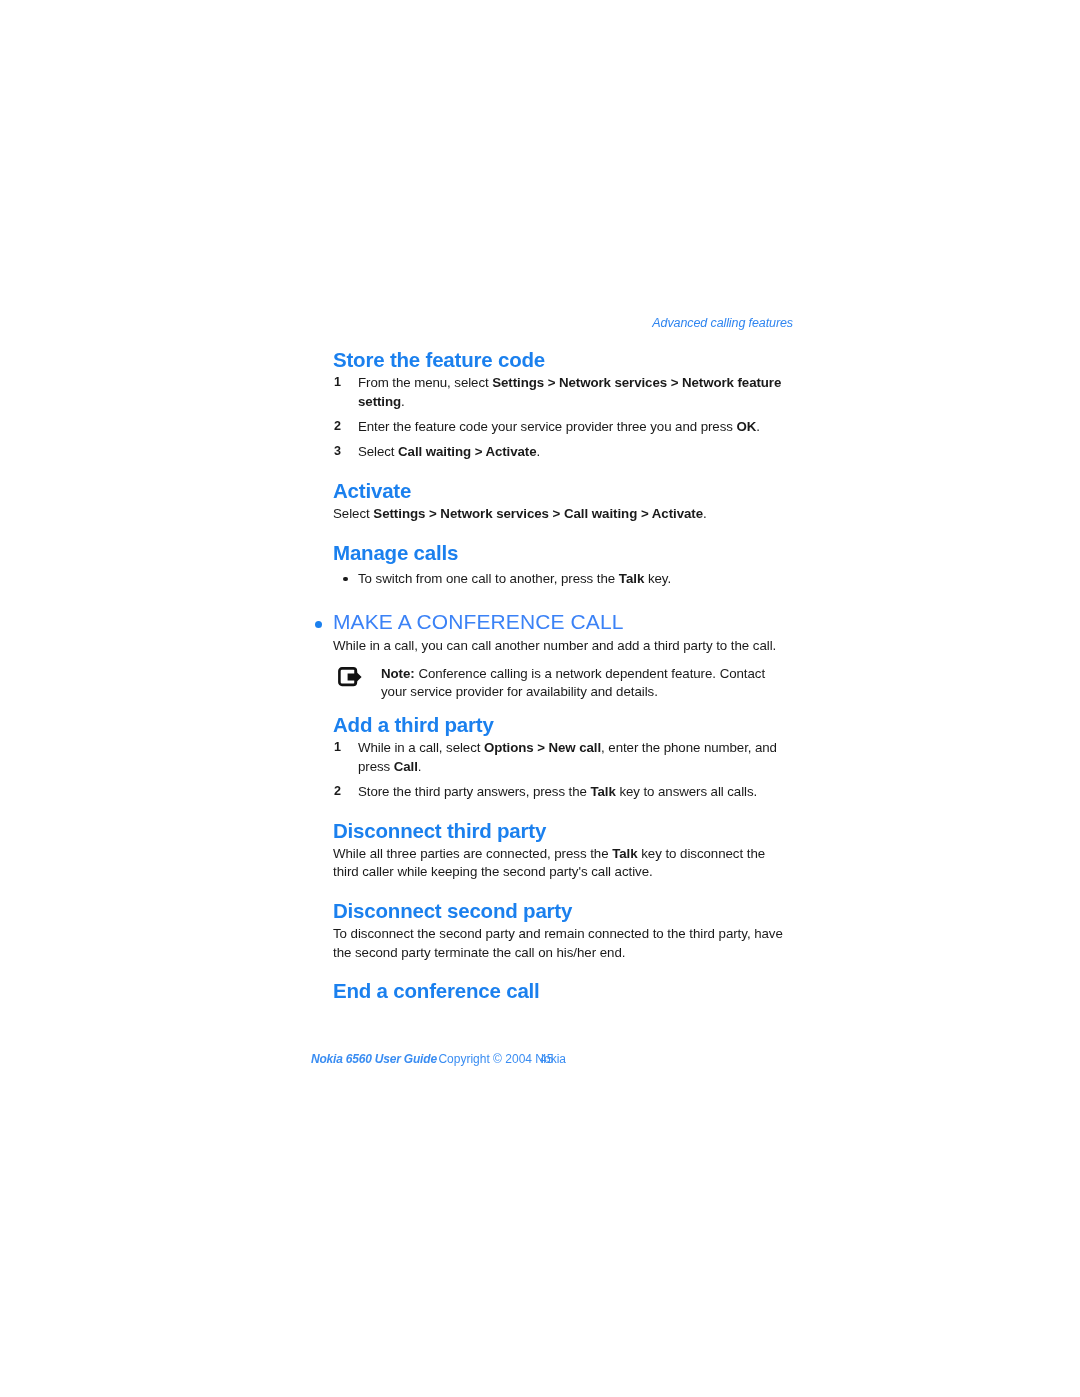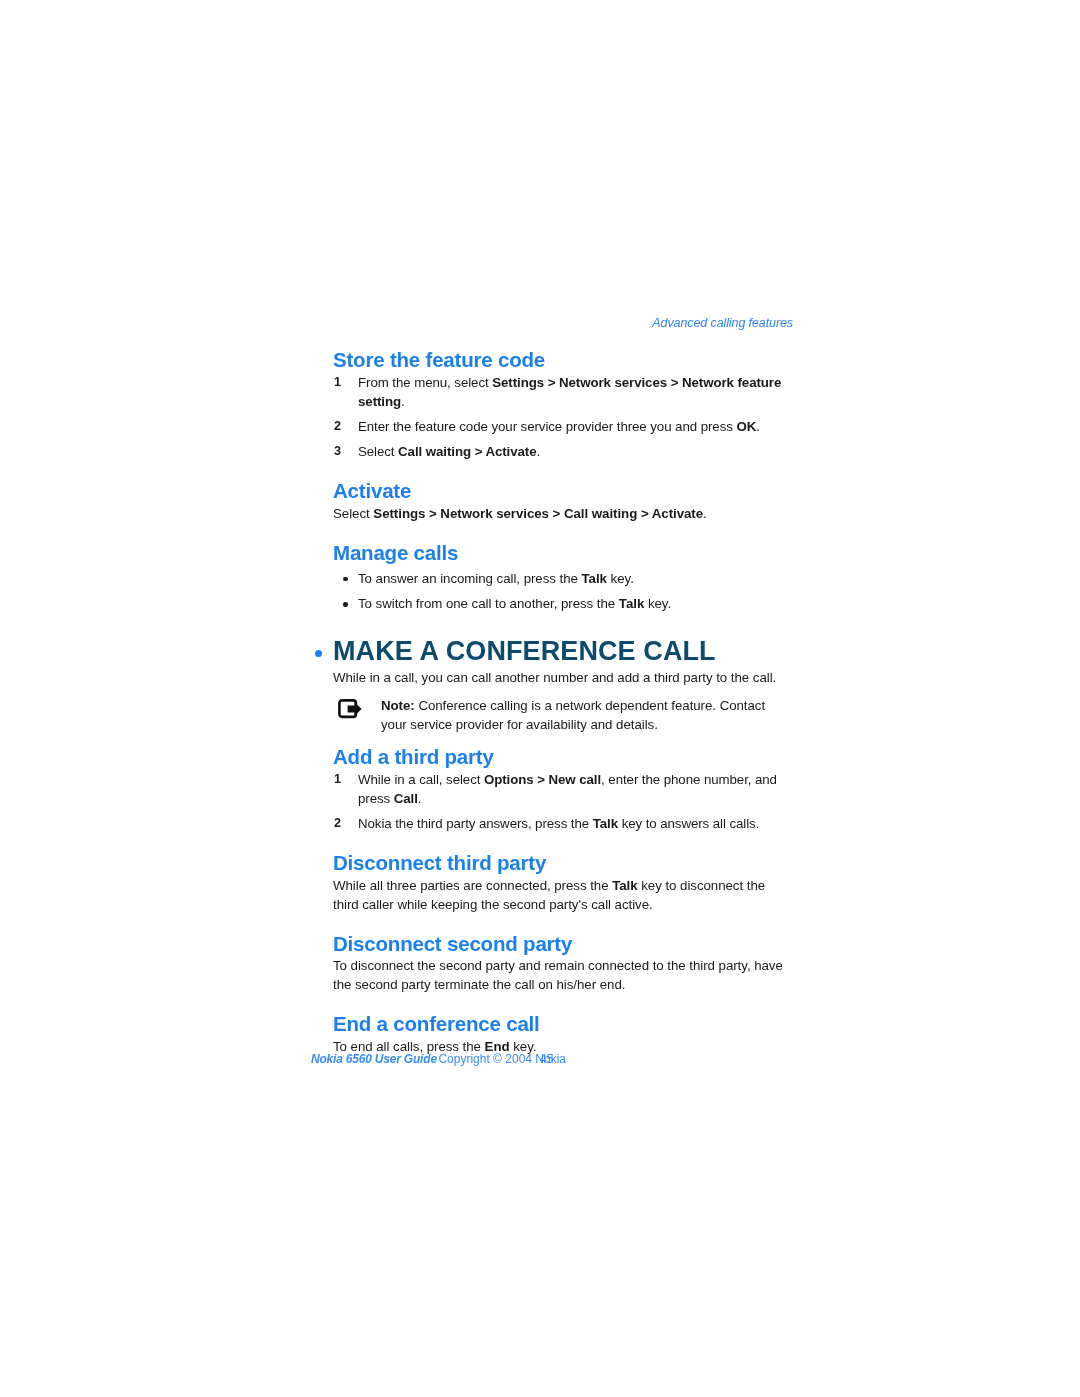--- a/index.html
+++ b/index.html
@@ -39,23 +39,23 @@
     margin: 0 0 2px 0;
     font-size: 20.5px;
     font-weight: bold;
     color: #1b80ee;
     letter-spacing: -0.2px;
     line-height: 1.12;
   }
 
   h1.chapter-head {
     margin: 0 0 3px 0;
-    font-size: 27px;
-    font-weight: bold;
-    color: #0c4a6e;
+    font-size: 21px;
+    font-weight: normal;
+    color: #3b82f6;
     letter-spacing: 0.1px;
     line-height: 1.12;
     position: relative;
   }
   h1.chapter-head .chapter-bullet {
     position: absolute;
     left: -18px;
     top: 0.52em;
     width: 7px;
     height: 7px;
@@ -207,24 +207,20 @@
   <div class="block">
     <h2 class="sec-head">Activate</h2>
     <p class="body rich"><span>Select </span><b>Settings &gt; Network services &gt; Call waiting &gt; Activate</b><span>.</span></p>
   </div>
 
   <div class="gap-sec"></div>
 
   <div class="block">
     <h2 class="sec-head">Manage calls</h2>
     <ul class="bullets">
-      <li>
-        <span class="dot"></span>
-        <span class="rich"><span>To answer an incoming call, press the </span><b>Talk</b><span> key.</span></span>
-      </li>
       <li>
         <span class="dot"></span>
         <span class="rich"><span>To switch from one call to another, press the </span><b>Talk</b><span> key.</span></span>
       </li>
     </ul>
   </div>
 
   <div class="gap-chapter"></div>
 
   <div class="block">
@@ -248,21 +244,21 @@
 
     <div class="block">
       <h2 class="sec-head">Add a third party</h2>
       <ol class="steps">
         <li>
           <span class="num">1</span>
           <span class="rich"><span>While in a call, select </span><b>Options &gt; New call</b><span>, enter the phone number, and press </span><b>Call</b><span>.</span></span>
         </li>
         <li>
           <span class="num">2</span>
-          <span class="rich"><span>Nokia the third party answers, press the </span><b>Talk</b><span> key to answers all calls.</span></span>
+          <span class="rich"><span>Store the third party answers, press the </span><b>Talk</b><span> key to answers all calls.</span></span>
         </li>
       </ol>
     </div>
 
     <div class="gap-sec"></div>
 
     <div class="block">
       <h2 class="sec-head">Disconnect third party</h2>
       <p class="body rich"><span>While all three parties are connected, press the </span><b>Talk</b><span> key to disconnect the third caller while keeping the second party's call active.</span></p>
     </div>
@@ -271,21 +267,20 @@
 
     <div class="block">
       <h2 class="sec-head">Disconnect second party</h2>
       <p class="body rich"><span>To disconnect the second party and remain connected to the third party, have the second party terminate the call on his/her end.</span></p>
     </div>
 
     <div class="gap-sec"></div>
 
     <div class="block">
       <h2 class="sec-head">End a conference call</h2>
-      <p class="body rich"><span>To end all calls, press the </span><b>End</b><span> key.</span></p>
     </div>
   </div>
 
 </div>
 
 <div class="footer">
   <span class="f-left">Nokia 6560 User Guide</span>
   <span class="f-center">45</span>
   <span class="f-right">Copyright © 2004 Nokia</span>
 </div>

